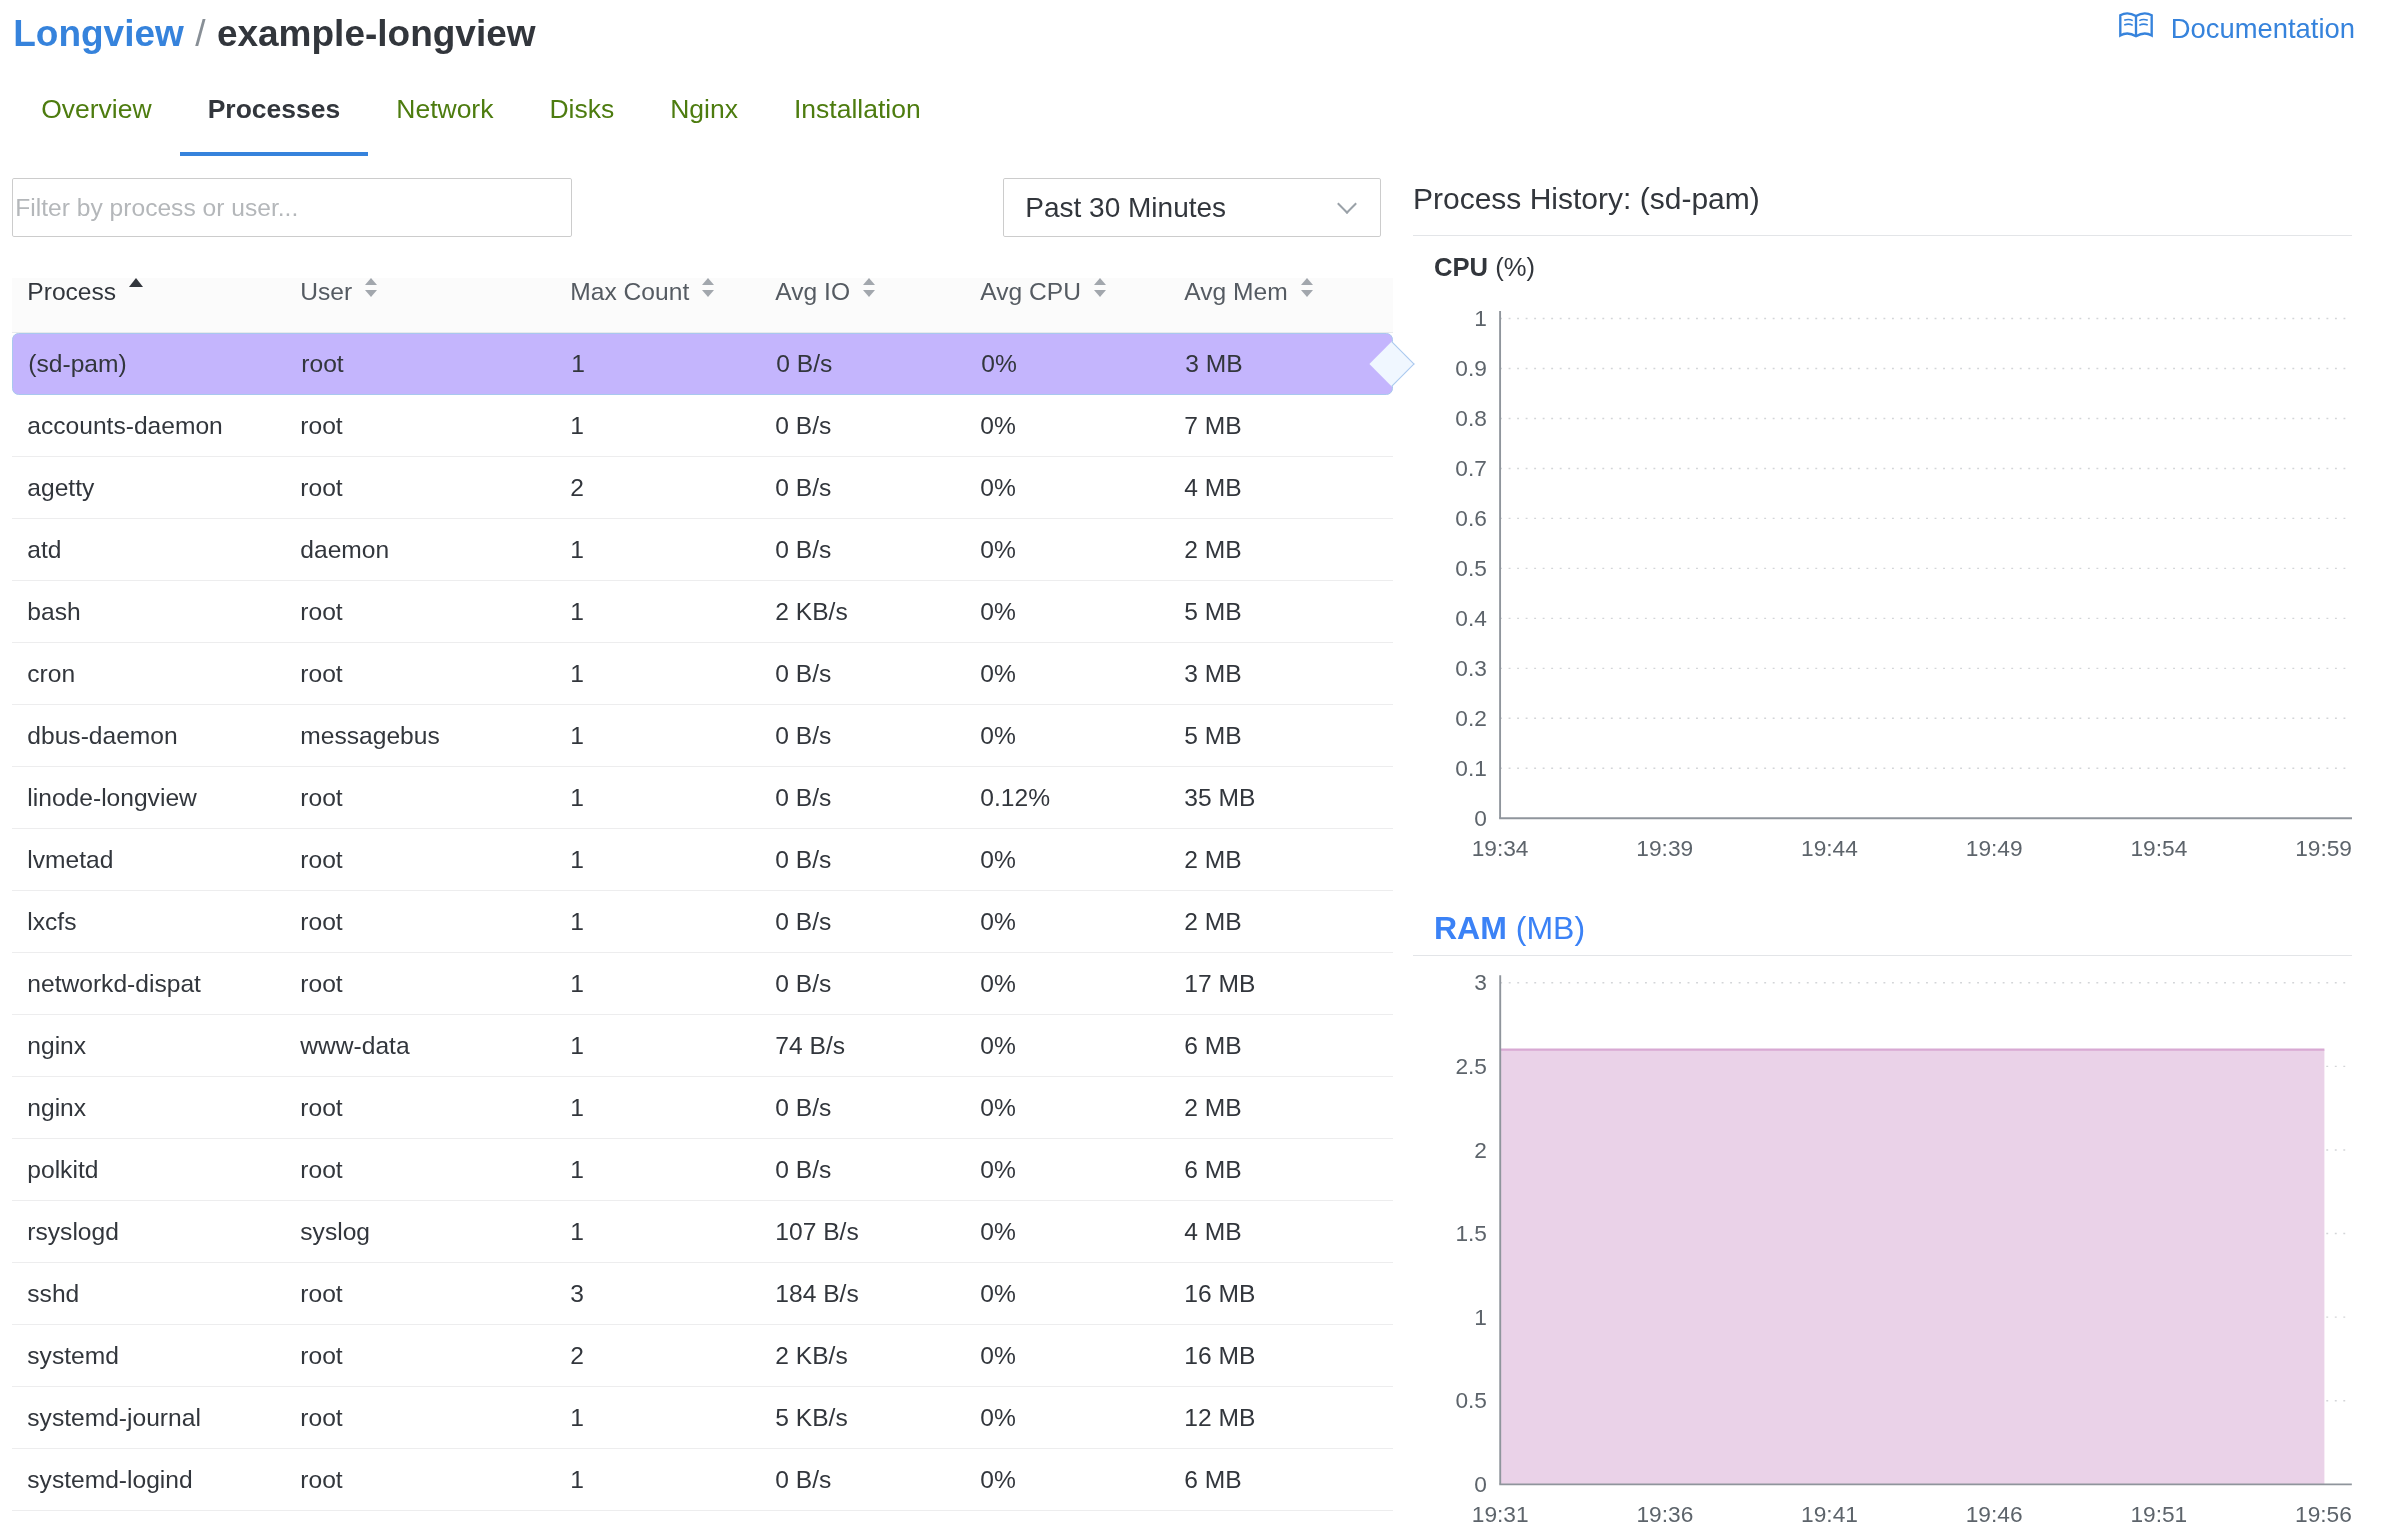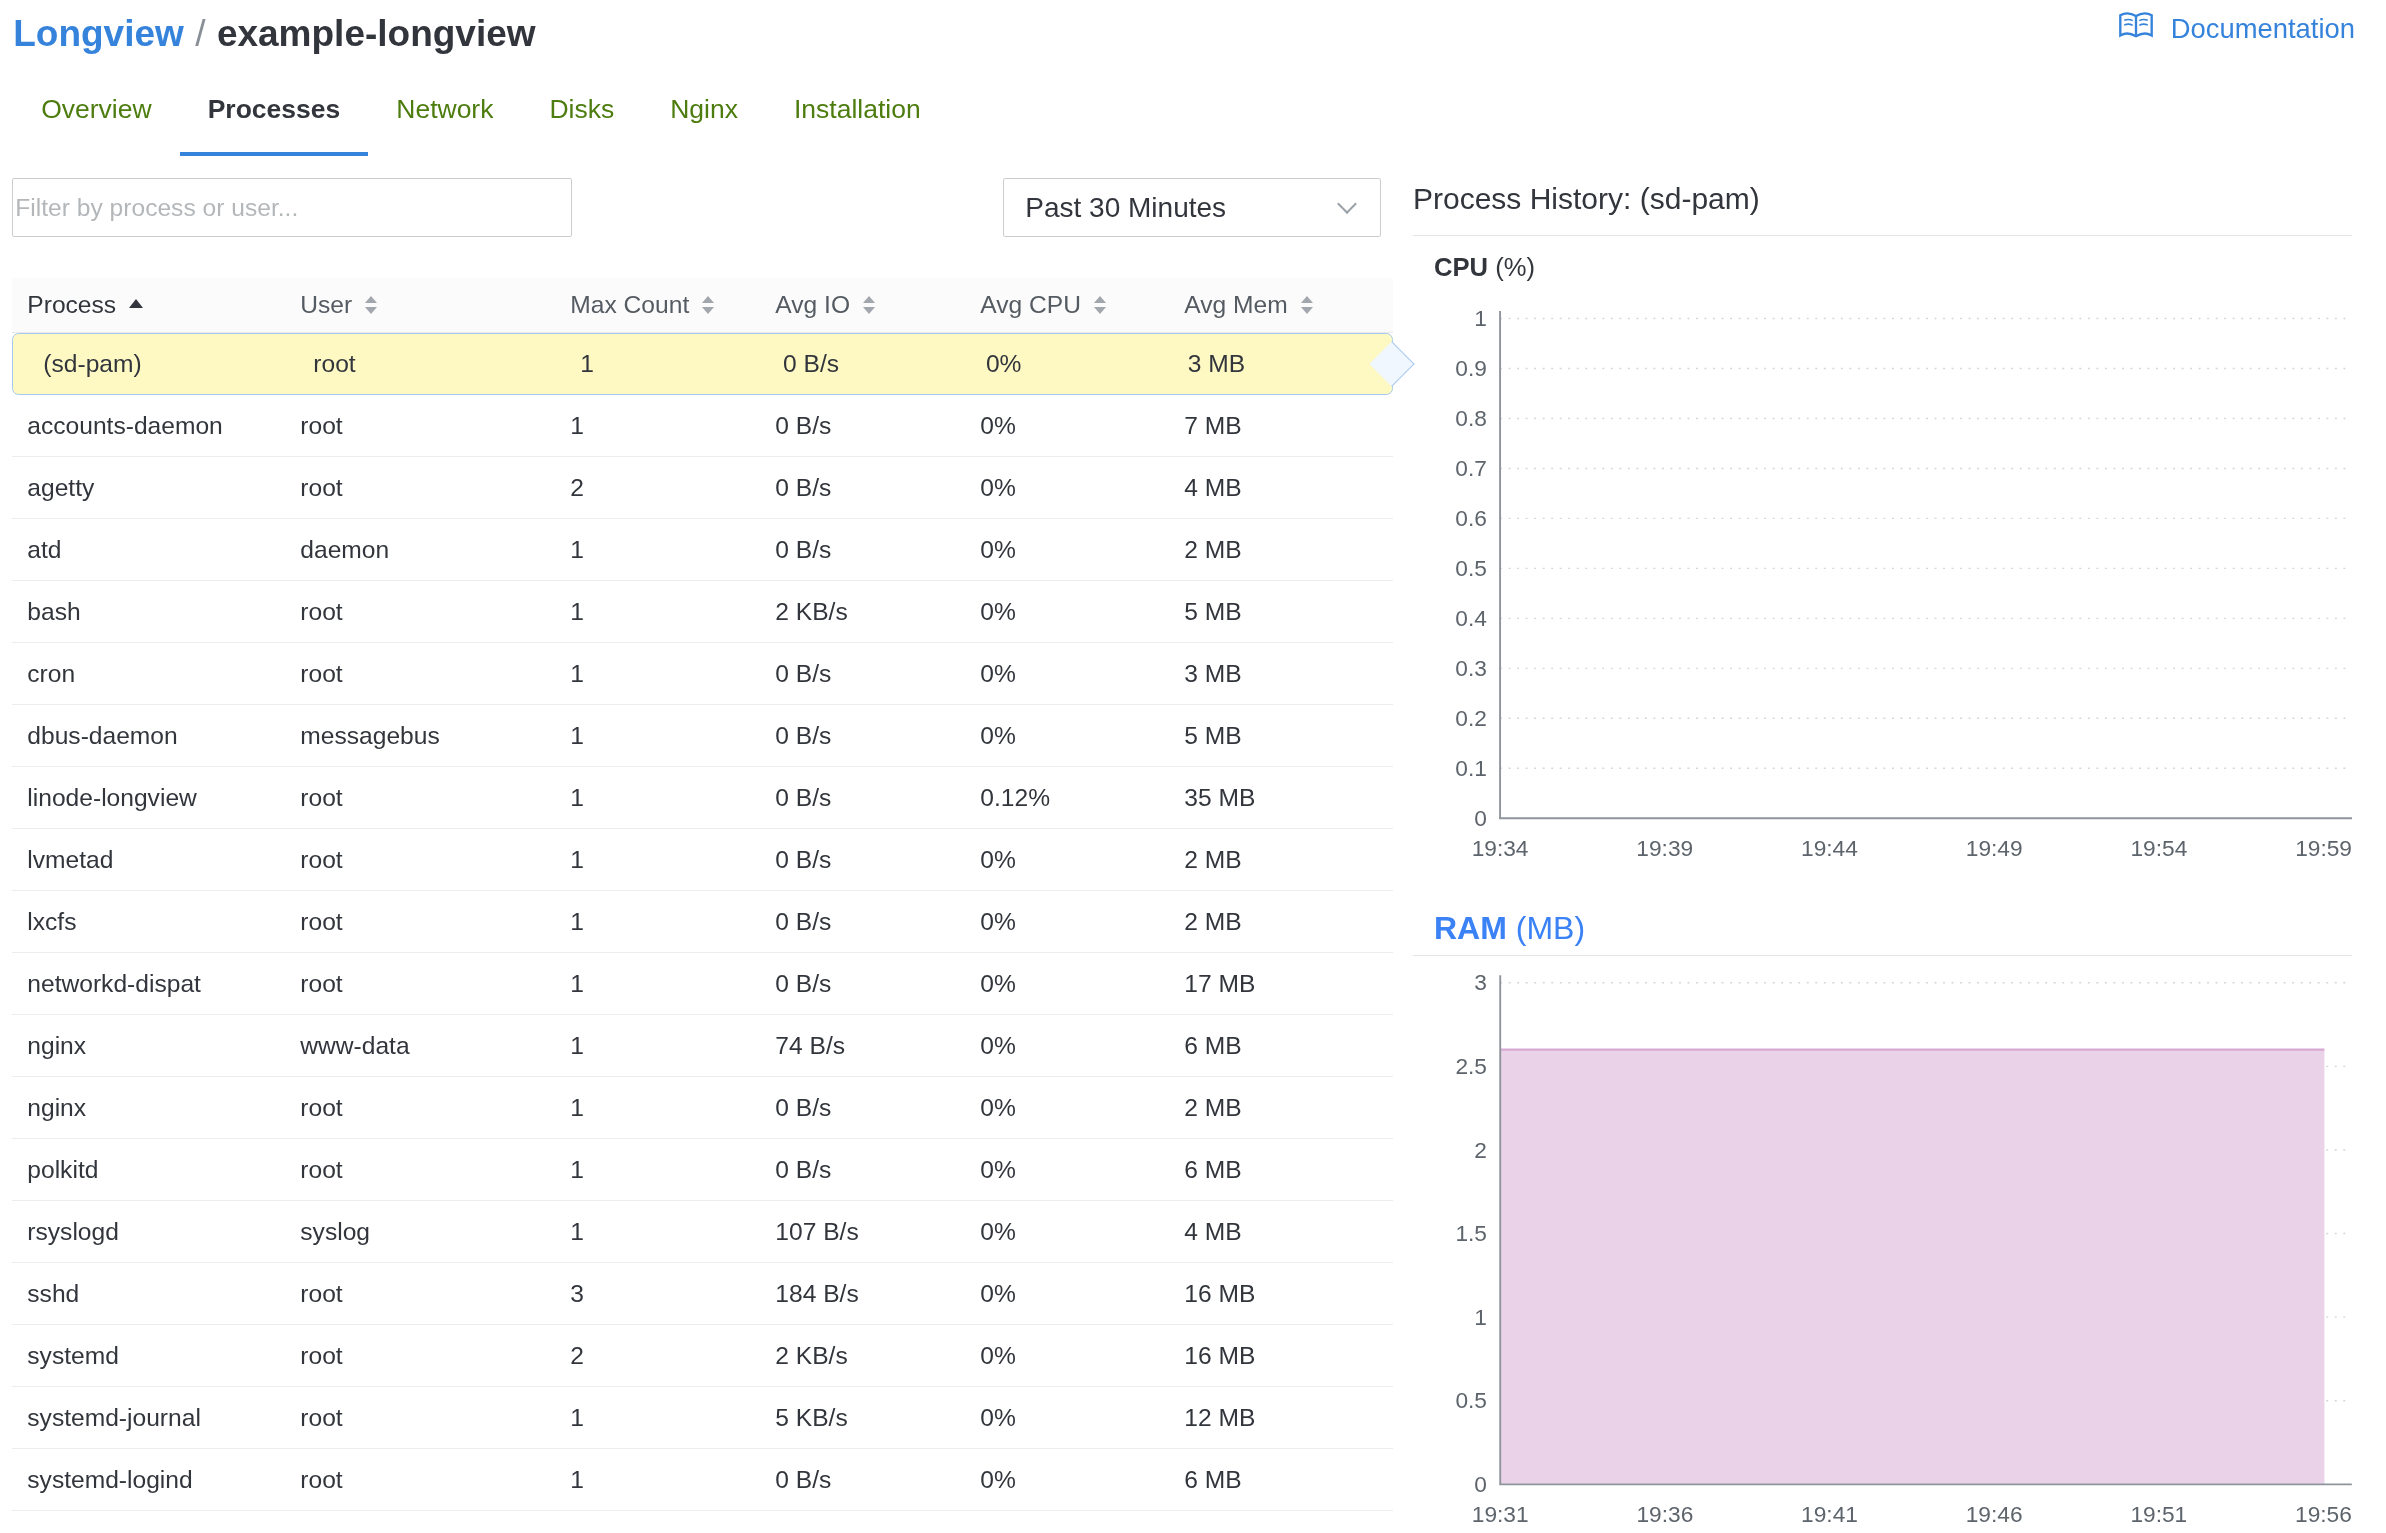--- a/index.html
+++ b/index.html
@@ -28,34 +28,34 @@
   input.search::placeholder { color:#b4b7ba; }
   .select { position:absolute; left:991px; top:0; width:378px; height:59px;
     border:0.9px solid #cccccc; border-radius:1.9px; background:#fff; display:flex; align-items:center;
     padding:0 21px; font-size:28px; color:#32363c; cursor:pointer; }
   .select .chev { position:absolute; right:26.5px; top:18px; width:14px; height:14px;
     border-right:2.8px solid #9aa1a8; border-bottom:2.8px solid #9aa1a8; transform:rotate(45deg); }
   
   .ptable { margin-top:41px; position:relative; }
   .thead { display:flex; height:55px; align-items:center; background:#fbfbfb;
     border-bottom:0.9px solid #e8eaec; font-size:24.6px; color:#555b62; }
-  .hcell { display:flex; align-items:center; padding-left:15px; cursor:pointer; height:100%; }
+  .hcell { display:flex; align-items:flex-start; padding-left:15px; cursor:pointer; height:100%; }
   .hcell.active-col { color:#32363c; }
   .c0{width:273px;} .c1{width:270px;} .c2{width:205px;} .c3{width:205px;} .c4{width:204px;} .c5{width:222px;}
   .sort-active { width:0; height:0; border-left:7.6px solid transparent; border-right:7.6px solid transparent;
     border-bottom:9.5px solid #32363c; display:inline-block; margin-left:13.2px; margin-bottom:3.8px; }
   .sort-both { display:inline-flex; flex-direction:column; gap:4.7px; margin-left:13.2px; }
   .sort-both .up { width:0; height:0; border-left:6.6px solid transparent; border-right:6.6px solid transparent;
     border-bottom:7.6px solid #a2a7ad; }
   .sort-both .dn { width:0; height:0; border-left:6.6px solid transparent; border-right:6.6px solid transparent;
     border-top:7.6px solid #a2a7ad; }
   .trow { display:flex; height:62px; align-items:center; font-size:24.6px; color:#32363c;
     border-bottom:0.9px solid #ededee; position:relative; cursor:pointer; }
   .cell { padding-left:15px; white-space:nowrap; overflow:hidden; }
-  .trow.selected { background:#fef9c3; border:0.9px solid #a9c8ee; border-radius:6.6px;padding-left:15px; }
+  .trow.selected { background:#c4b5fd; border:0.9px solid #a9c8ee; border-radius:6.6px; }
   .row-arrow { position:absolute; right:-16px; top:50%; width:32px; height:32px;
     transform:translateY(-50%) rotate(45deg); background:#f0f7ff;
     border-top:0.9px solid #a9c8ee; border-right:0.9px solid #a9c8ee; z-index:2; }
   
   .right-pane { position:absolute; left:1413px; top:176px; width:939px; }
   .rp-title { font-size:30px; font-weight:500; color:#32363c; margin:5.7px 0 0 0; height:38px; }
   .divider { border-top:0.9px solid #e3e5e8; margin-top:15px; }
   .divider2 { border-top:0.9px solid #e3e5e8; margin-top:11.4px; }
   .chart-title { margin:17px 0 0 21px; font-size:25.6px; color:#32363c; height:32px; }
   .chart-title b { font-weight:700; }

